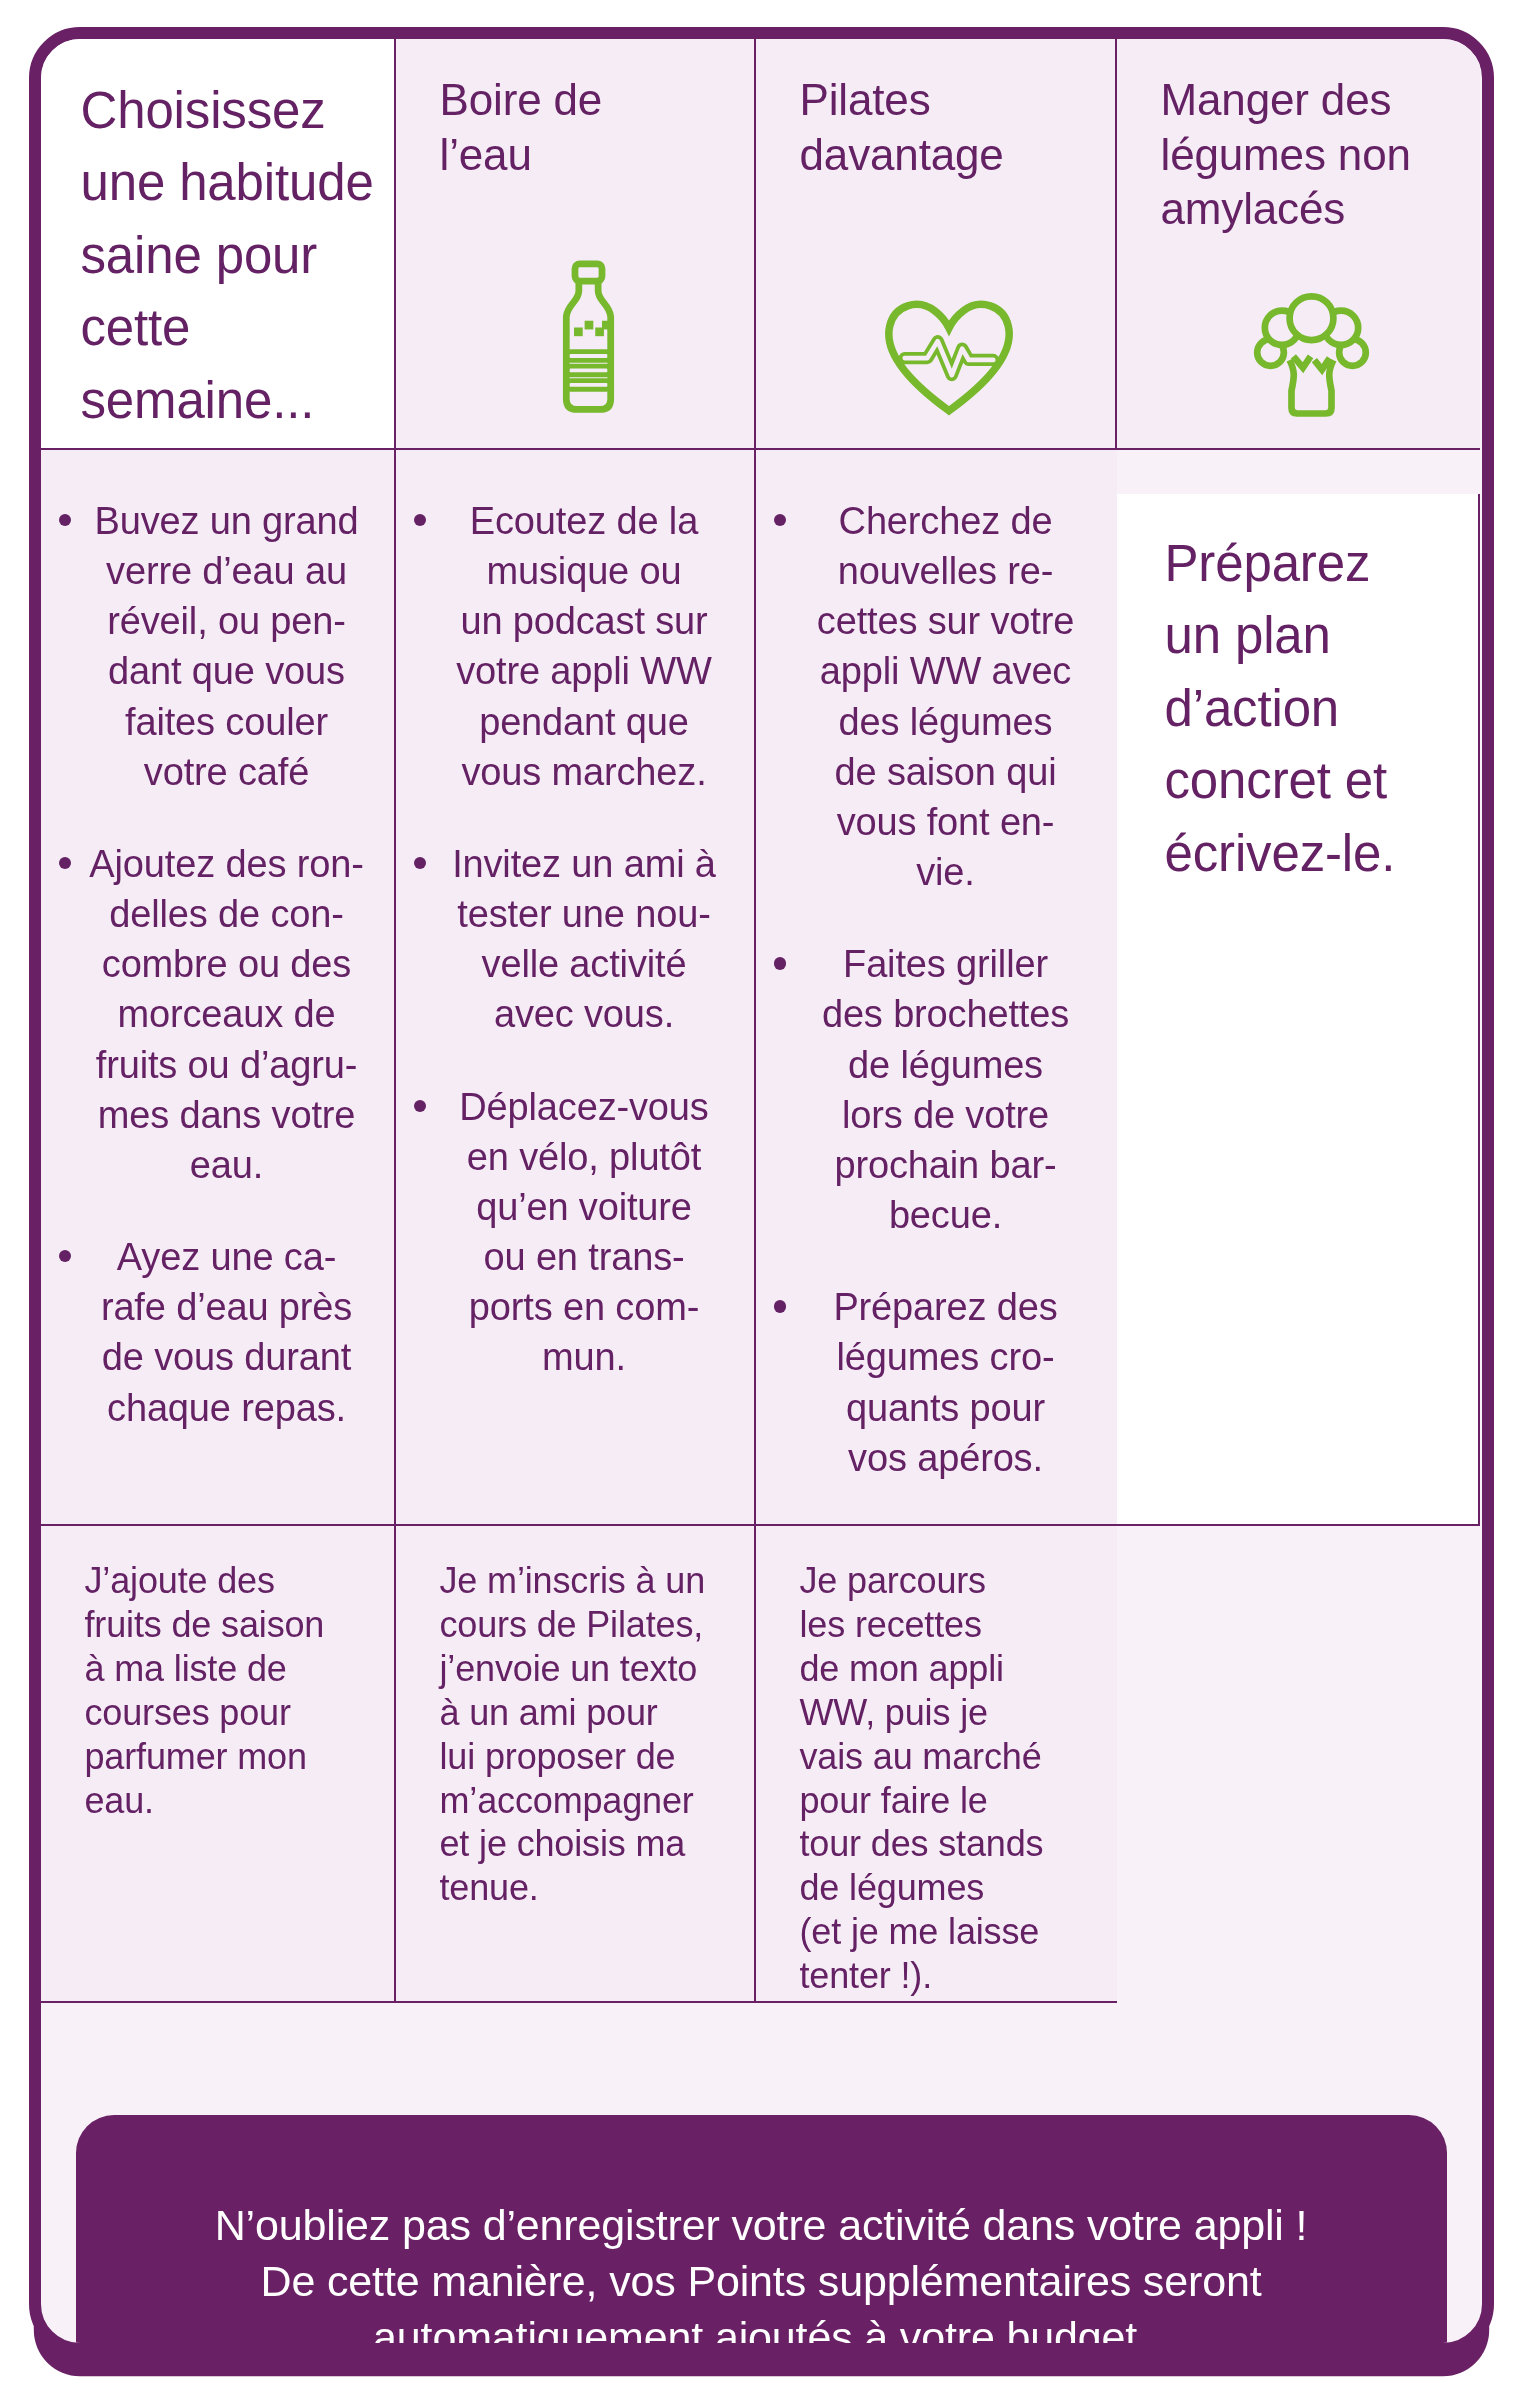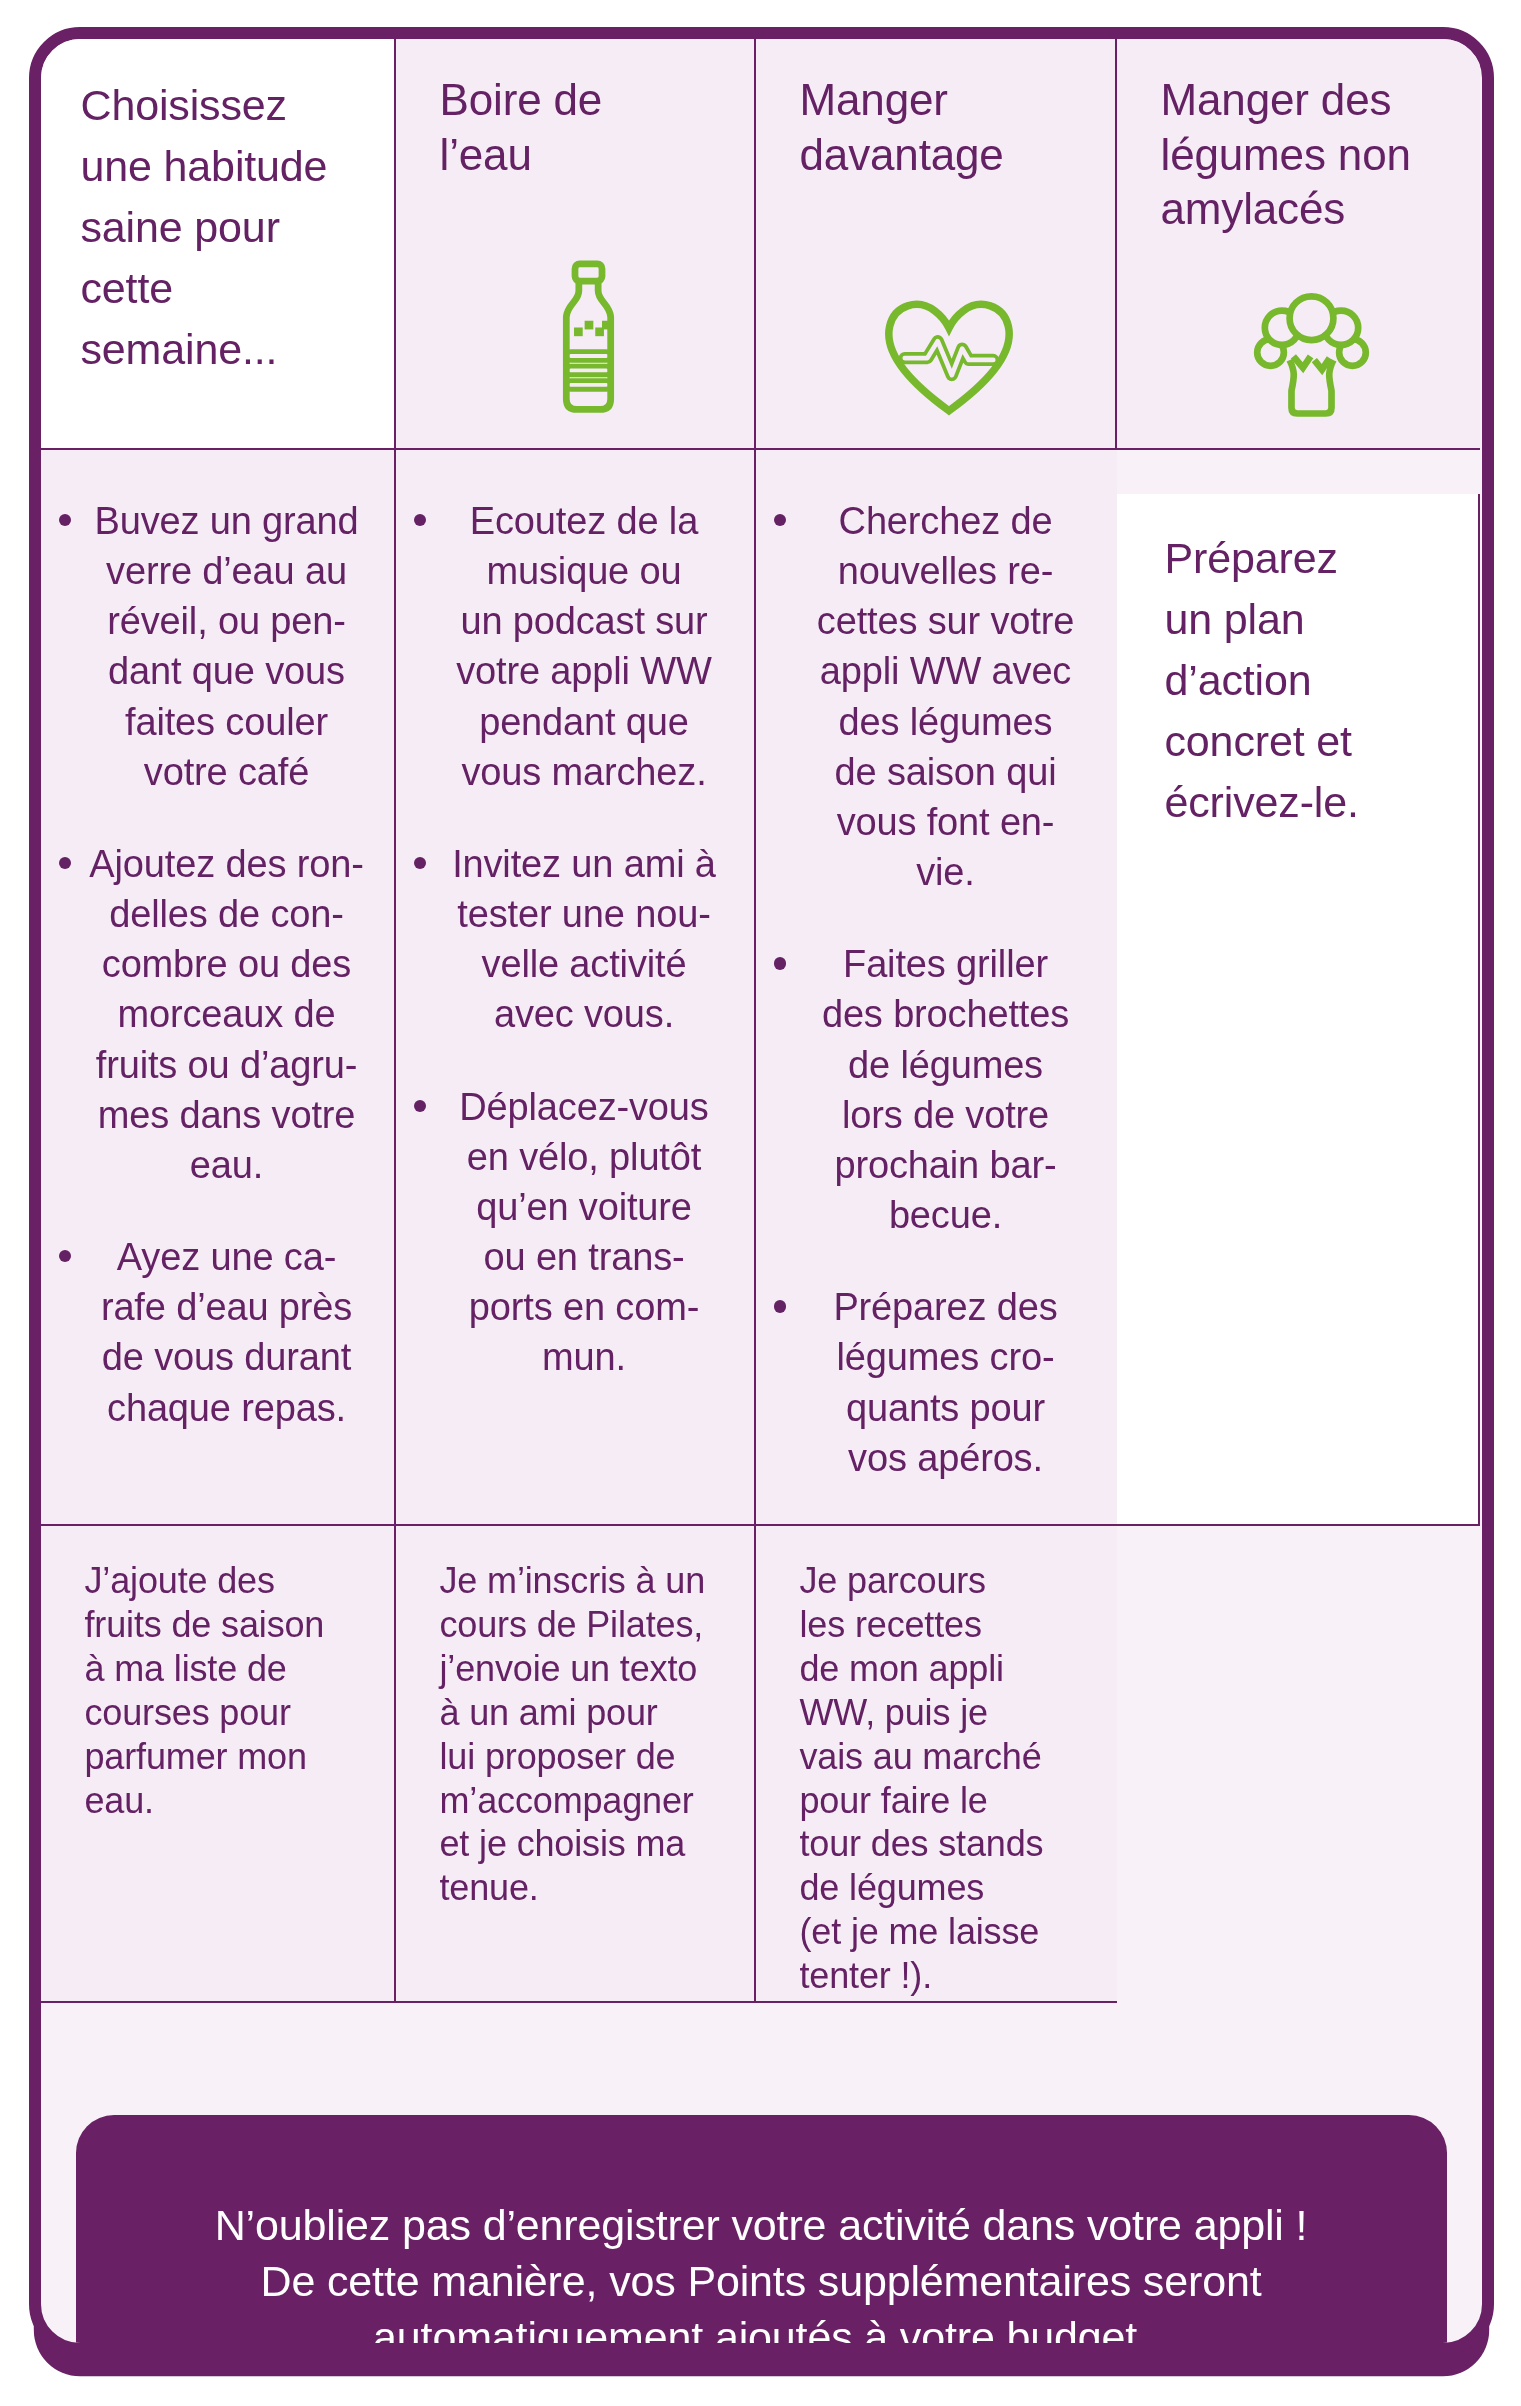--- a/index.html
+++ b/index.html
@@ -25,21 +25,21 @@
   .cell{
     box-sizing:border-box;
     border-right:2.9px solid var(--purple,#6a2065);
     border-bottom:2.9px solid var(--purple,#6a2065);
     background:var(--lavender,#f5ecf5);
   }
   .cell.lastcol{border-right:none;}
   .cell.col1{background:#ffffff;}
   .prompt{
     color:var(--text,#642164);
-    font-size:43px;line-height:1.42;white-space:pre-line;
+    font-size:51px;line-height:1.42;white-space:pre-line;
   }
   .cell.r1c1{padding:36px 17px 0 40px;}
   .cell.r2c1{padding:55px 17px 0 40px;}
   .cell.r3c1{padding:34px 17px 0 48px;margin-top:44px;}
   .headercell{
     display:flex;flex-direction:column;justify-content:space-between;
     padding:34px 17px 19px 44px;
   }
   .header-text{
     color:var(--text,#642164);
@@ -102,21 +102,21 @@
             <rect x="35" y="71" width="9" height="9"></rect>
             <rect x="46" y="64" width="9" height="9"></rect>
             <rect x="57" y="71" width="9" height="9"></rect>
             <rect x="64" y="64" width="9" height="9"></rect>
           </g>
         </svg>
       </div>
     </div>
 
     <div class="cell headercell">
-      <div class="header-text">Manger
+      <div class="header-text">Pilates
 davantage</div>
       <div class="icon-wrap">
         <svg width="160" height="143" viewBox="0 0 170 150" fill="none">
           <path d="M85 138 C38 104 16 74 22 48 C27 26 52 18 70 32 C78 38 82 44 85 50 C88 44 92 38 100 32 C118 18 143 26 148 48 C154 74 132 104 85 138 Z" stroke="currentColor" stroke-width="8"></path>
           <polyline points="38,82 62,82 73,64 88,100 99,72 106,84 132,84" stroke="currentColor" stroke-width="13" stroke-linecap="round" stroke-linejoin="round"></polyline>
           <polyline points="38,82 62,82 73,64 88,100 99,72 106,84 132,84" stroke="var(--lavender,#f5ecf5)" stroke-width="5" stroke-linecap="round" stroke-linejoin="round"></polyline>
         </svg>
       </div>
     </div>
 

